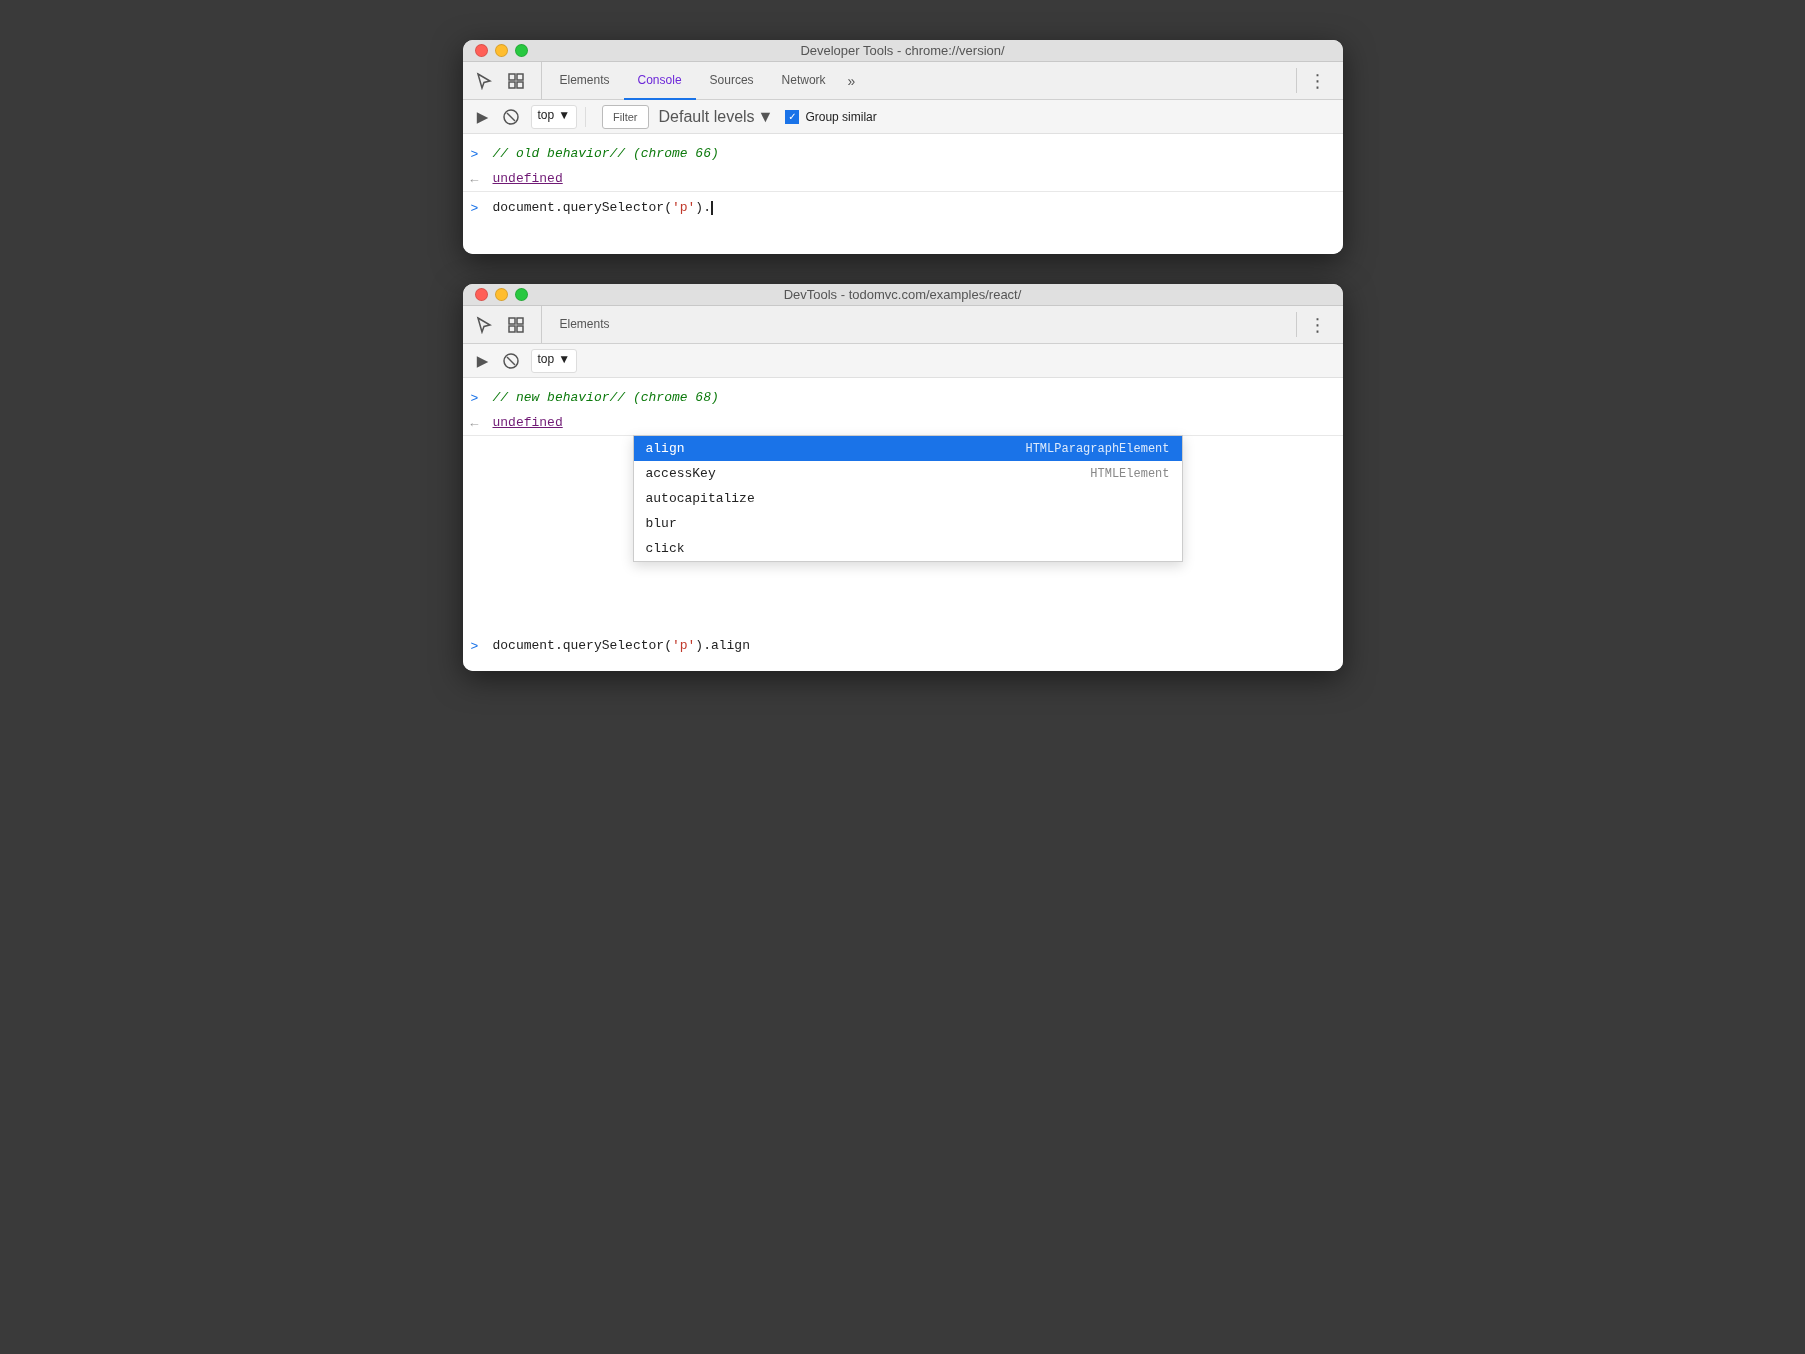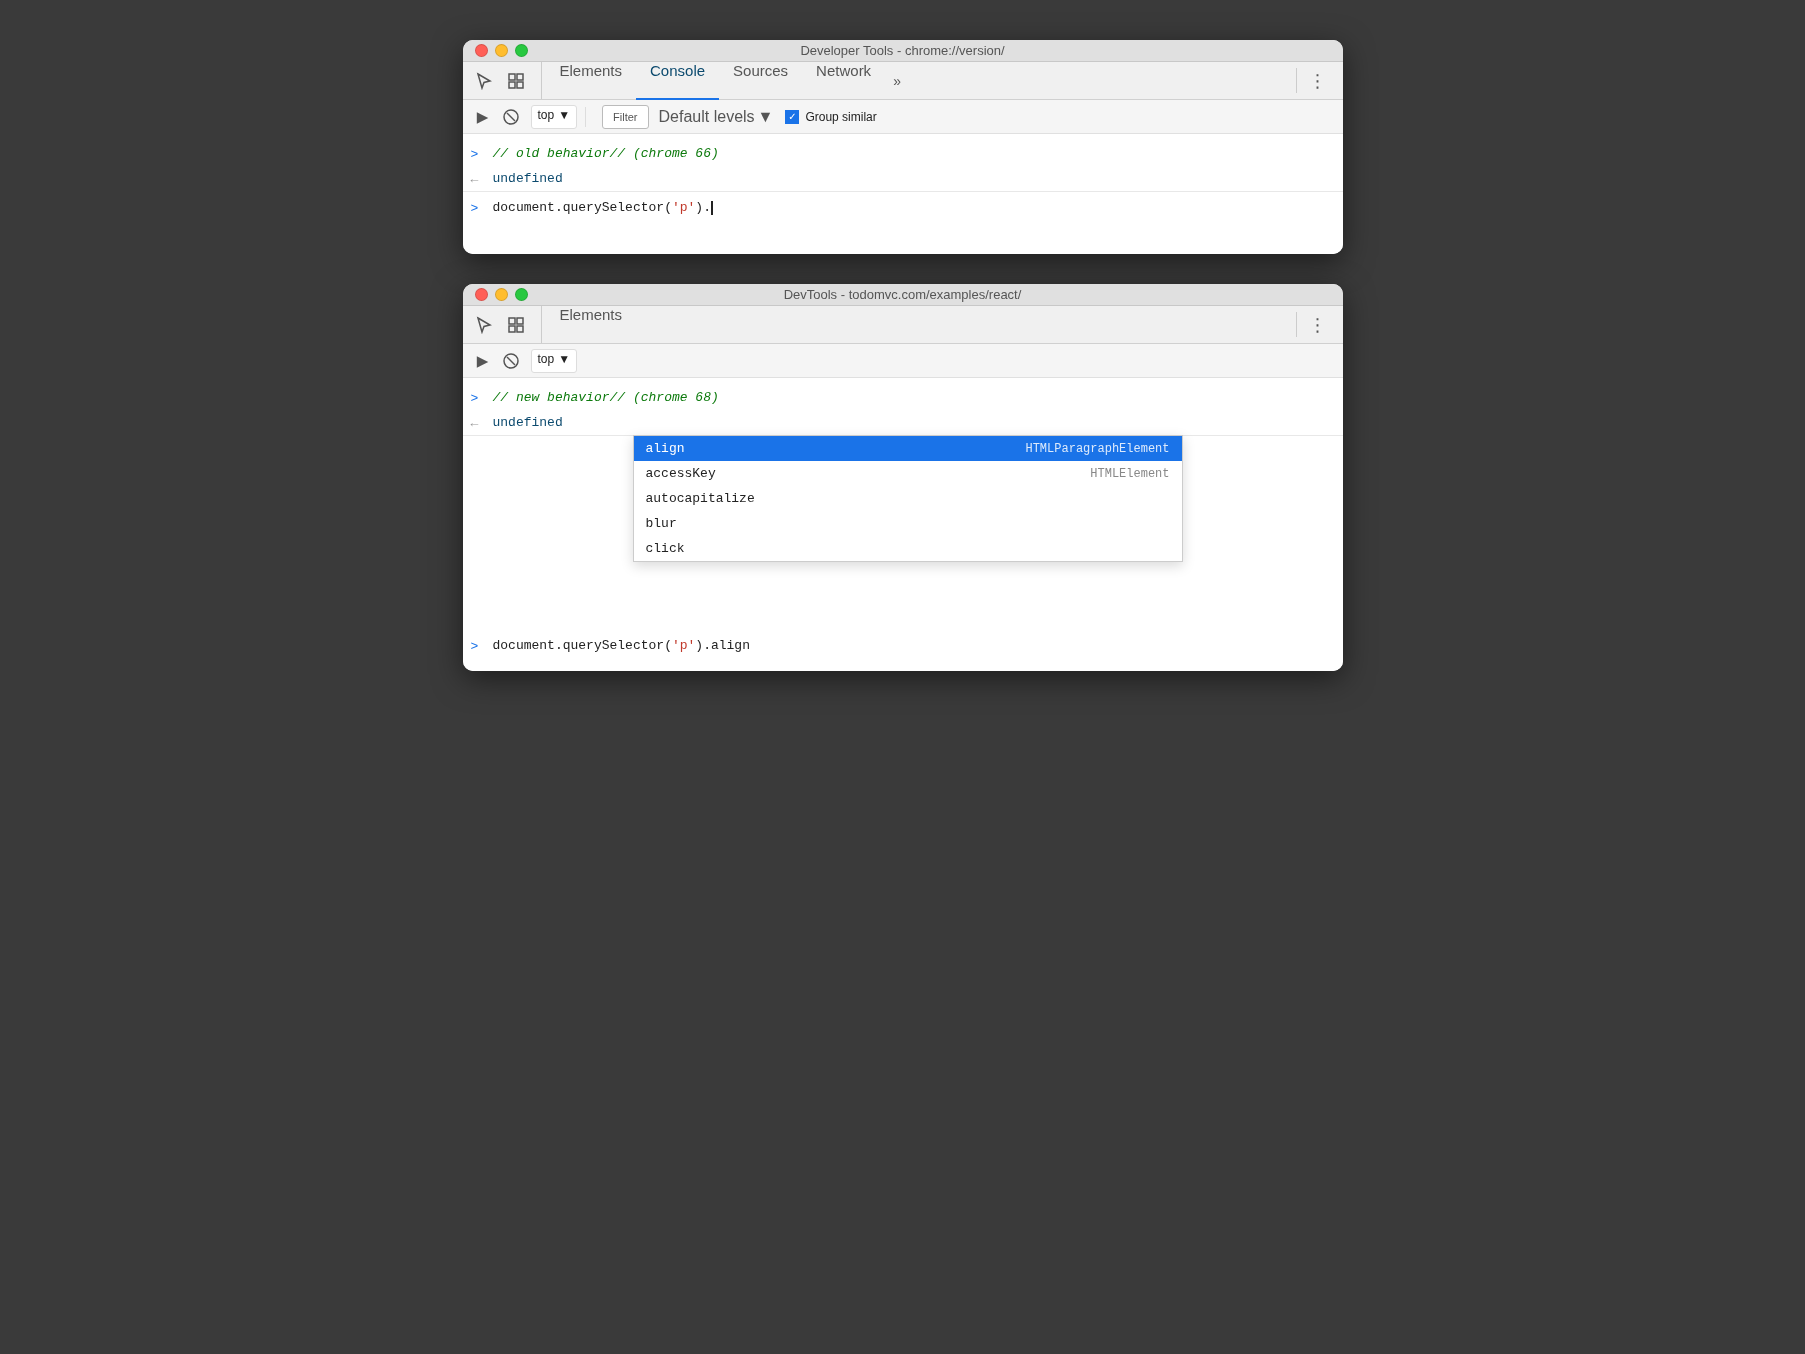--- a/index.html
+++ b/index.html
@@ -78,30 +78,30 @@
       display: flex;
       align-items: center;
       justify-content: center;
       border-radius: 3px;
       cursor: pointer;
       color: #555;
       font-size: 16px;
     }
     .tab {
       display: flex;
-      align-items: flex-start;
+      align-items: center;
       padding: 0 14px;
-      font-size: 15px;
+      font-size: 12px;
       color: #555;
       cursor: pointer;
       border-bottom: 2px solid transparent;
       margin-bottom: -1px;
     }
     .tab.active {
-      color: #0c4a6e;
+      color: #6d28d9;
       border-bottom: 2px solid #1a73e8;
     }
     .tab-more {
       display: flex;
       align-items: center;
       padding: 0 8px;
       color: #555;
       font-size: 14px;
       cursor: pointer;
     }
@@ -225,21 +225,21 @@
       min-width: 14px;
       padding-top: 1px;
     }
     .line-arrow.blue { color: #1a73e8; }
     .line-arrow.grey { color: #999; }
     .code-green {
       color: #0d7a0d;
       font-style: italic;
     }
     .code-black { color: #222; }
-    .code-grey { color: #0c4a6e; }
+    .code-grey { color: #701a75; text-decoration: underline; }
     .cursor-blink {
       display: inline-block;
       width: 2px;
       height: 14px;
       background: #222;
       vertical-align: text-bottom;
     }
     .multiline-code {
       display: flex;
       flex-direction: row;

